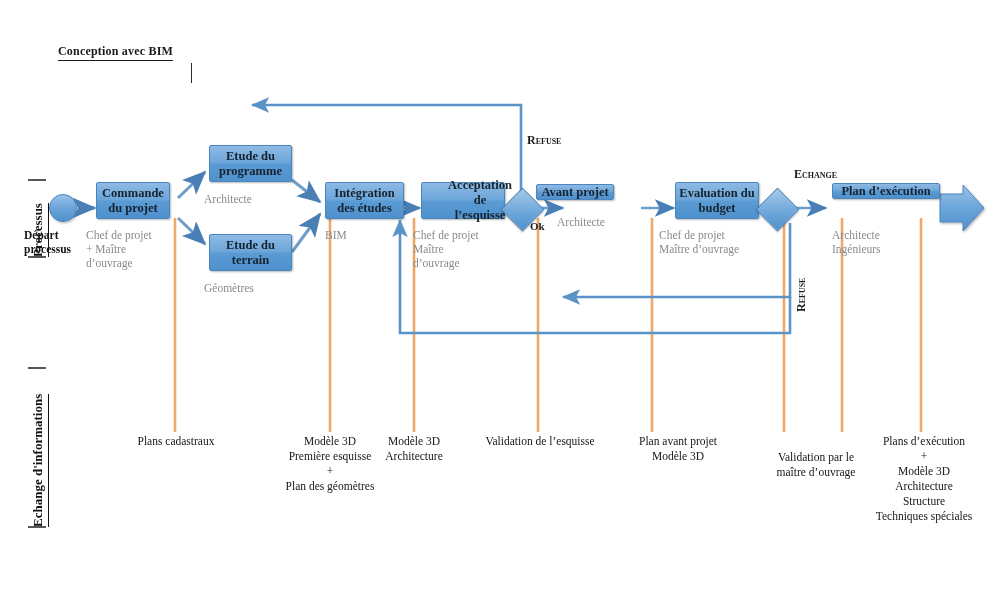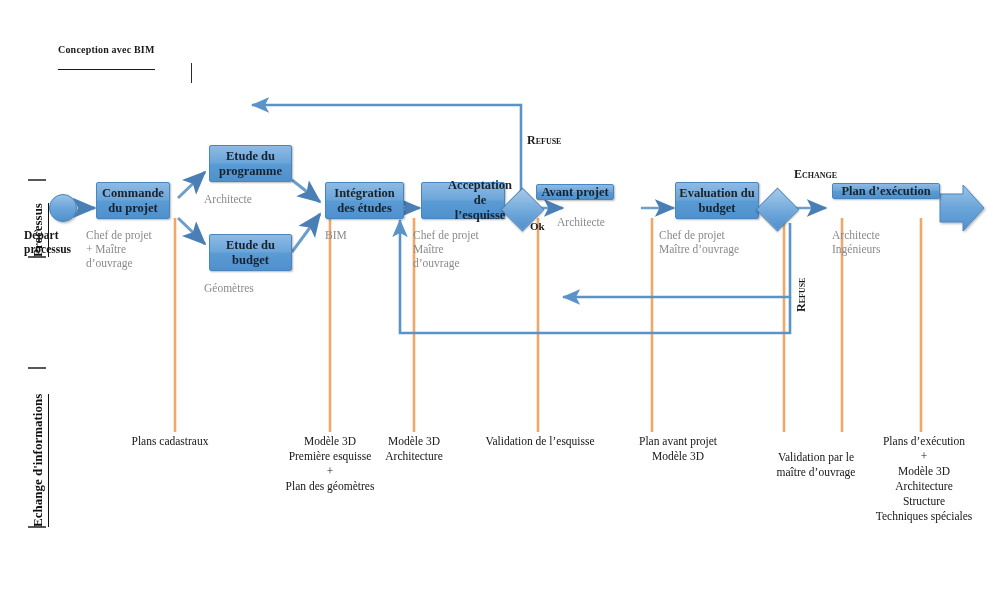--- a/index.html
+++ b/index.html
@@ -7,22 +7,22 @@
        font-family:"Liberation Serif",serif;color:#1a1a1a;}
 
   #canvas{position:absolute;left:0;top:0;width:993px;height:602px;}
 
   
   #wires{position:absolute;left:0;top:0;width:993px;height:602px;}
 
   
   .title{
     position:absolute;left:58px;top:44px;
-    font-size:10px;font-weight:bold;letter-spacing:.2px;
-    border-bottom:1.5px solid #1a1a1a;padding-bottom:14px;
+    font-size:12px;font-weight:bold;letter-spacing:.2px;
+    border-bottom:1.5px solid #1a1a1a;padding-bottom:1px;
     font-family:"Liberation Serif",serif;white-space:nowrap;
   }
   .caret{position:absolute;left:191px;top:63px;width:1px;height:20px;background:#2b2b2b;}
 
   
   .lane-label{
     position:absolute;
     font-size:13px;font-weight:bold;color:#111;
     transform-origin:0 0;transform:rotate(-90deg);
     white-space:nowrap;
@@ -158,21 +158,21 @@
 processus</div>
 
   <div class="pbox" style="left:96px;top:182px;width:74px;height:37px;">Commande du projet</div>
   <div class="sub" style="left:86px;top:228px;width:102px;">Chef de projet
 + Maître
 d’ouvrage</div>
 
   <div class="pbox" style="left:209px;top:145px;width:83px;height:37px;">Etude du programme</div>
   <div class="sub" style="left:204px;top:192px;width:94px;">Architecte</div>
 
-  <div class="pbox" style="left:209px;top:234px;width:83px;height:37px;">Etude du budget</div>
+  <div class="pbox" style="left:209px;top:234px;width:83px;height:37px;">Etude du terrain</div>
   <div class="sub" style="left:204px;top:281px;width:94px;">Géomètres</div>
 
   <div class="pbox" style="left:325px;top:182px;width:79px;height:37px;">Intégration des études</div>
   <div class="sub" style="left:325px;top:228px;width:79px;">BIM</div>
 
   <div class="pbox" style="left:421px;top:182px;width:84px;height:37px;padding-left:37px;">Acceptation de l’esquisse</div>
   <div class="sub" style="left:413px;top:228px;width:100px;">Chef de projet
 Maître
 d’ouvrage</div>
 
@@ -188,21 +188,21 @@
 Ingénieurs</div>
 
   <div class="diamond" style="left:507px;top:194px;"></div>
   <div class="diamond" style="left:762px;top:194px;"></div>
 
   <div class="flowlab smallcaps" style="left:527px;top:133px;">Refuse</div>
   <div class="flowlab" style="left:530px;top:220px;">Ok</div>
   <div class="flowlab smallcaps vrot" style="left:794px;top:312px;">Refuse</div>
   <div class="flowlab smallcaps" style="left:794px;top:167px;">Echange</div>
 
-  <div class="infolab" style="left:110px;top:434px;width:120px;">Plans cadastraux</div>
+  <div class="infolab" style="left:116px;top:434px;width:120px;">Plans cadastraux</div>
   <div class="infolab" style="left:250px;top:434px;width:160px;">Modèle 3D
 Première esquisse
 +
 Plan des géomètres</div>
   <div class="infolab" style="left:366px;top:434px;width:96px;">Modèle 3D
 Architecture</div>
   <div class="infolab" style="left:470px;top:434px;width:140px;">Validation de l’esquisse</div>
   <div class="infolab" style="left:614px;top:434px;width:128px;">Plan avant projet
 Modèle 3D</div>
   <div class="infolab" style="left:760px;top:450px;width:112px;">Validation par le

